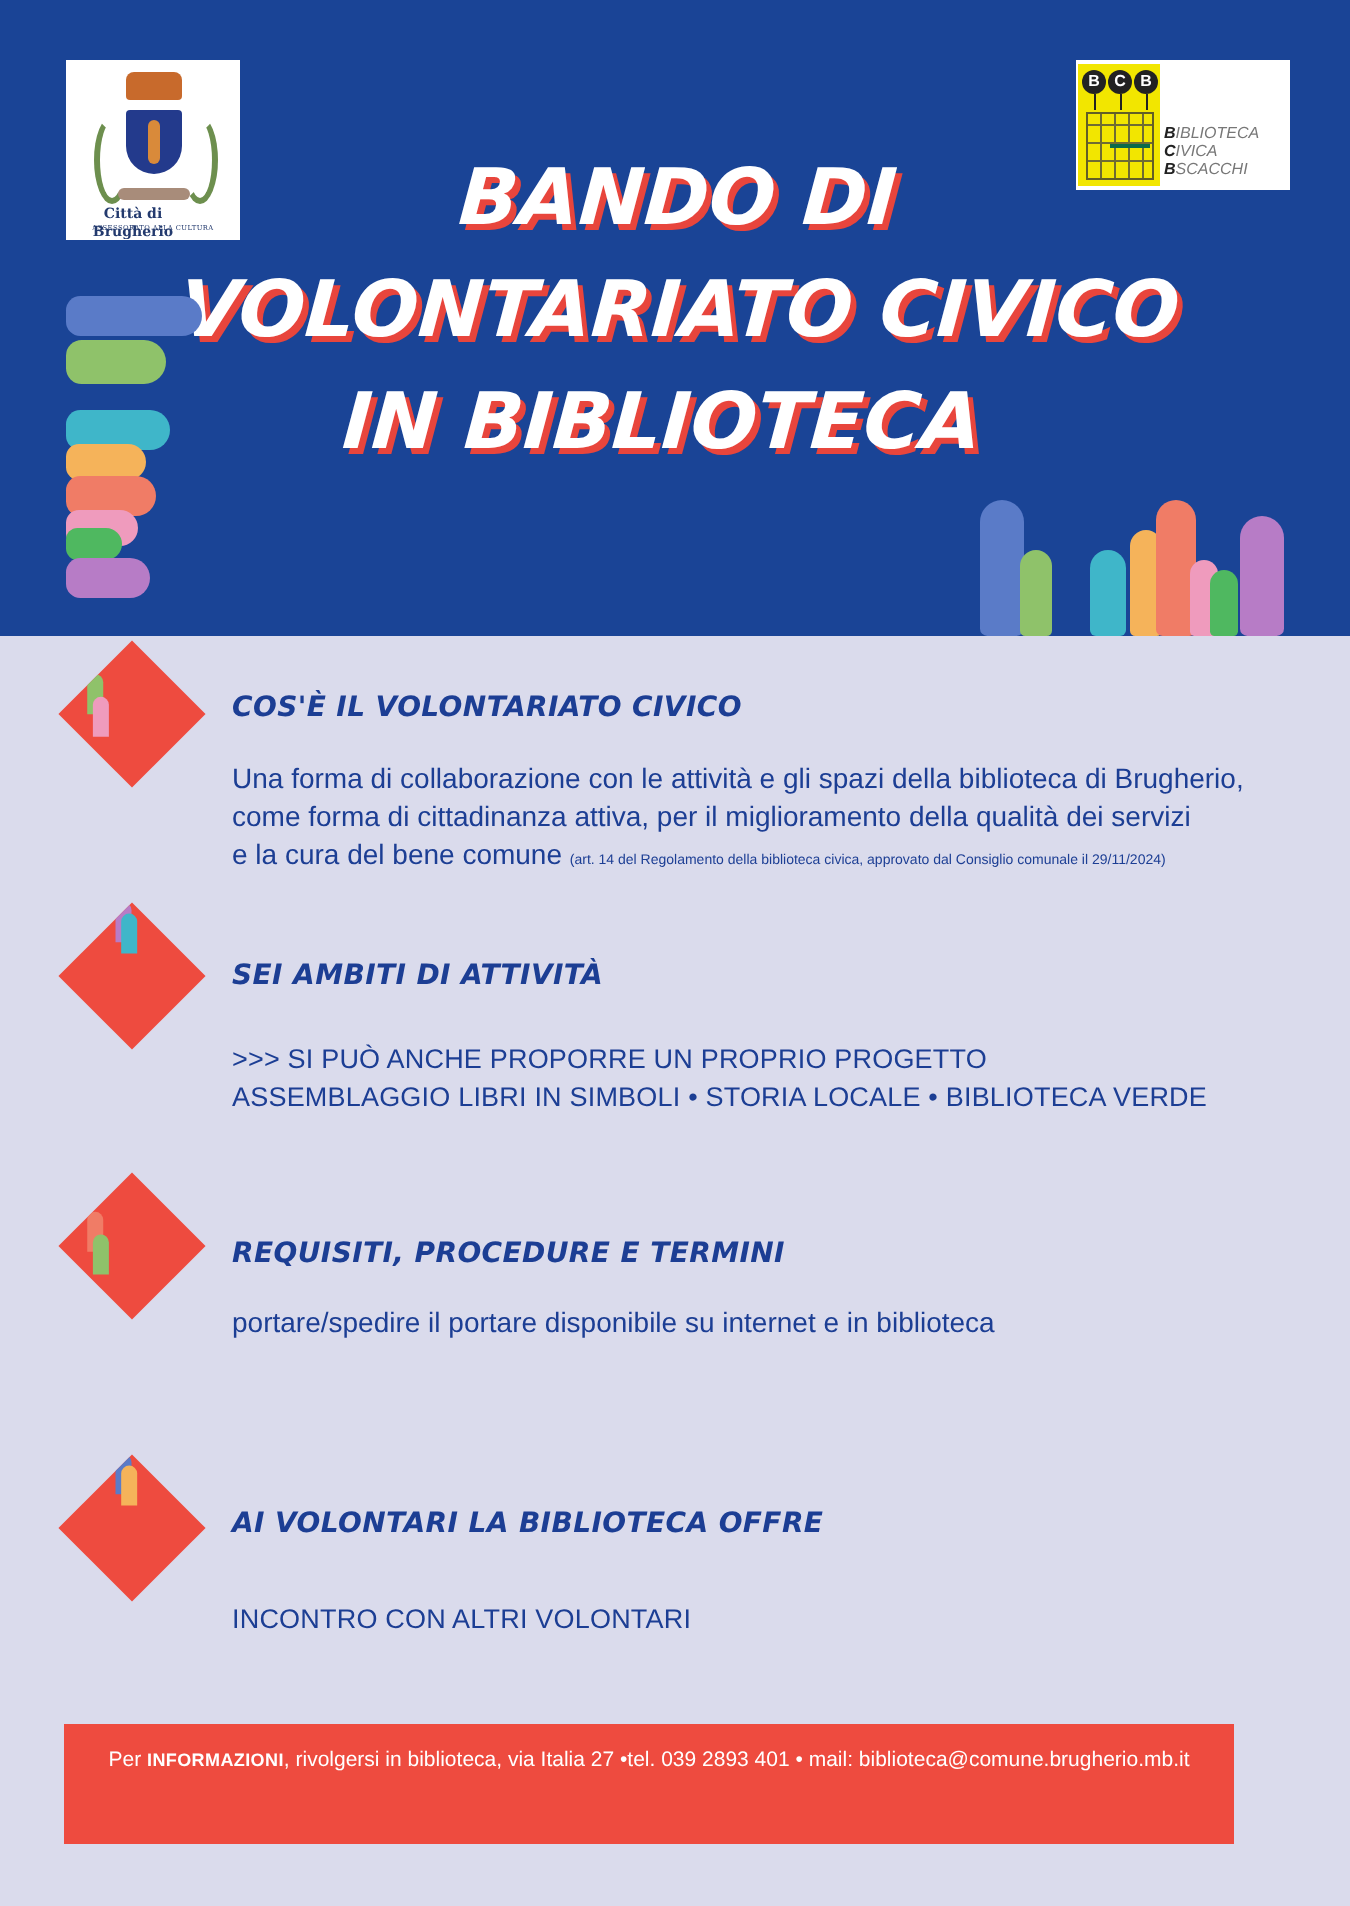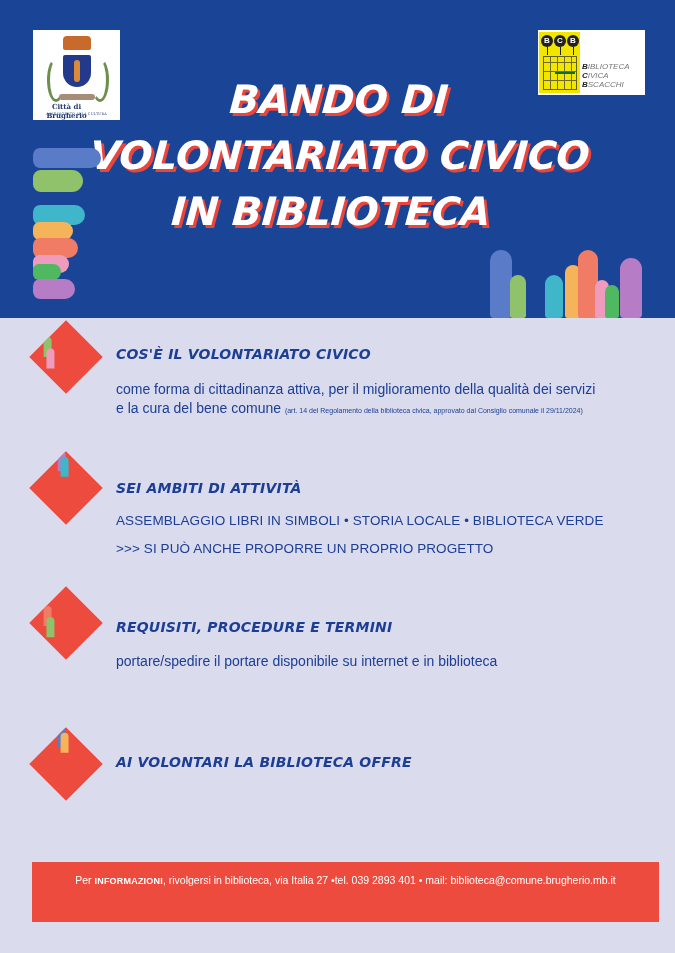--- a/index.html
+++ b/index.html
@@ -110,24 +110,25 @@
     color: #1c3e94; font-size: 14px; letter-spacing: 0.2px; white-space: nowrap;
   }
   .sec-text {
     position: absolute; left: 116px;
     font-family: "Liberation Sans", sans-serif; color: #1c3e94; font-size: 14px;
     line-height: 19px; white-space: nowrap;
   }
   .small { font-size: 7px; }
   .caps { font-size: 13.5px; letter-spacing: 0.1px; }
   .info-box {
-    position: absolute; left: 32px; top: 862px; width: 627px; height: 60px;
+    position: absolute; left: 32px; top: 862px; width: 575px; height: 60px;
     background: #ee4b3f; color: #fff;
     font-family: "Liberation Sans", sans-serif; font-size: 10.5px;
     text-align: center;
+    padding-left: 10px;
   }
   .info-box .l1 { position: absolute; left: 0; right: 0; top: 12px; white-space: nowrap; }
   .info-box .l2 { position: absolute; left: 0; right: 0; top: 37px; white-space: nowrap; }
   .info-box b { font-size: 9px; letter-spacing: 0.2px; }
 </style>
 </head>
 <body>
 
 <div class="header">
   <div class="logo-left">
@@ -186,34 +187,35 @@
   </div>
 </div>
 
 <div class="section" style="top:318px;">
   <div class="diamond" style="left:40px;top:13px;">
     <div class="stripe" style="left:2px;background:#8fc26a;transform:rotate(-45deg);bottom:10px;"></div>
     <div class="stripe" style="left:12px;background:#ef9bbd;transform:rotate(-45deg);bottom:4px;"></div>
   </div>
   <div class="sec-title" style="top:28px;">COS'È IL VOLONTARIATO CIVICO</div>
   <div class="sec-text" style="top:62px;">
+    <div>Una forma di collaborazione con le attività e gli spazi della biblioteca di Brugherio,</div>
     <div>come forma di cittadinanza attiva, per il miglioramento della qualità dei servizi</div>
     <div><span>e la cura del bene comune</span> <span class="small">(art. 14 del Regolamento della biblioteca civica, approvato dal Consiglio comunale il 29/11/2024)</span></div>
   </div>
 </div>
 
 <div class="section" style="top:450px;">
   <div class="diamond" style="left:40px;top:12px;">
     <div class="stripe" style="left:0px;top:0;background:#b77cc6;transform:rotate(-45deg);"></div>
     <div class="stripe" style="left:6px;top:2px;background:#3fb6c9;transform:rotate(-45deg);"></div>
   </div>
   <div class="sec-title" style="top:30px;">SEI AMBITI DI ATTIVITÀ</div>
   <div class="sec-text caps" style="top:61px;line-height:19px;">
+    <div style="margin-top:9px;">&gt;&gt;&gt; SI PUÒ ANCHE PROPORRE UN PROPRIO PROGETTO</div>
     <div>ASSEMBLAGGIO LIBRI IN SIMBOLI • STORIA LOCALE • BIBLIOTECA VERDE</div>
-    <div style="margin-top:9px;">&gt;&gt;&gt; SI PUÒ ANCHE PROPORRE UN PROPRIO PROGETTO</div>
   </div>
 </div>
 
 <div class="section" style="top:585px;">
   <div class="diamond" style="left:40px;top:12px;">
     <div class="stripe" style="left:4px;background:#f07c66;transform:rotate(-45deg);bottom:8px;"></div>
     <div class="stripe" style="left:14px;background:#8fc26a;transform:rotate(-45deg);bottom:2px;"></div>
   </div>
   <div class="sec-title" style="top:34px;">REQUISITI, PROCEDURE E TERMINI</div>
   <div class="sec-text" style="top:67px;">
@@ -221,18 +223,19 @@
   </div>
 </div>
 
 <div class="section" style="top:720px;">
   <div class="diamond" style="left:40px;top:18px;">
     <div class="stripe" style="left:0px;top:0;background:#5a7bc8;transform:rotate(-45deg);"></div>
     <div class="stripe" style="left:6px;top:2px;background:#f5b35a;transform:rotate(-45deg);"></div>
   </div>
   <div class="sec-title" style="top:34px;">AI VOLONTARI LA BIBLIOTECA OFFRE</div>
   <div class="sec-text caps" style="top:74px;line-height:32px;">
+    <div>INCONTRO CON ALTRI VOLONTARI</div>
   </div>
 </div>
 
 <div class="info-box">
   <div class="l1"><span>Per </span><b>INFORMAZIONI</b><span>, rivolgersi in biblioteca, via Italia 27 •tel. 039 2893 401 • mail: biblioteca@comune.brugherio.mb.it</span></div>
 </div>
 
 </body></html>

